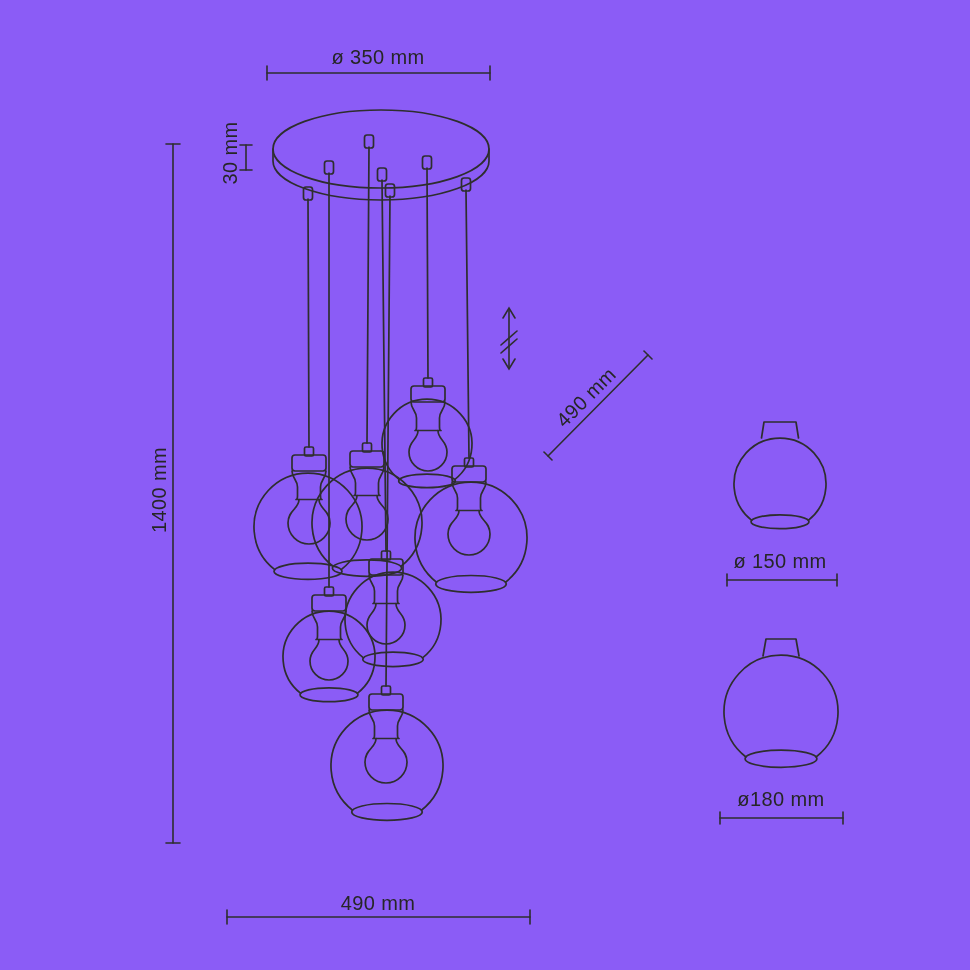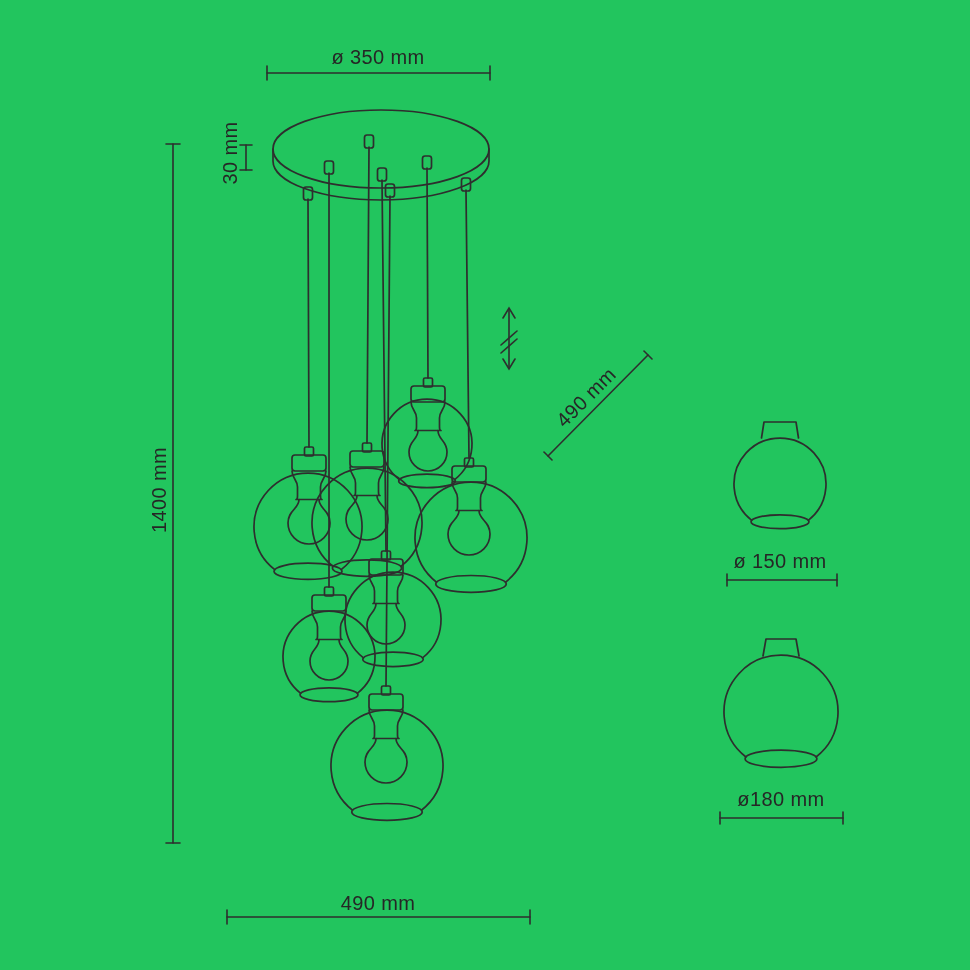--- a/index.html
+++ b/index.html
@@ -1,16 +1,16 @@
 <!DOCTYPE html>
 <html><head>
 <meta charset="utf-8">
 <style>
   html,body{margin:0;padding:0;background:#ffffff;}
-  .stage{position:relative;width:970px;height:970px;background:#22c55e;overflow:hidden;
+  .stage{position:relative;width:970px;height:970px;background:#8b5cf6;overflow:hidden;
          font-family:"Liberation Sans",sans-serif;}
   svg{display:block;}
   .ln{fill:none;stroke:#2e2e2e;stroke-width:1.7px;stroke-linecap:round;stroke-linejoin:round;}
   .dim{fill:none;stroke:#2e2e2e;stroke-width:1.6px;stroke-linecap:round;}
   .lbl{font-family:"Liberation Sans",sans-serif;font-size:20px;letter-spacing:.4px;
        fill:#262626;text-anchor:middle;}
 </style>
 </head>
 <body>
 

